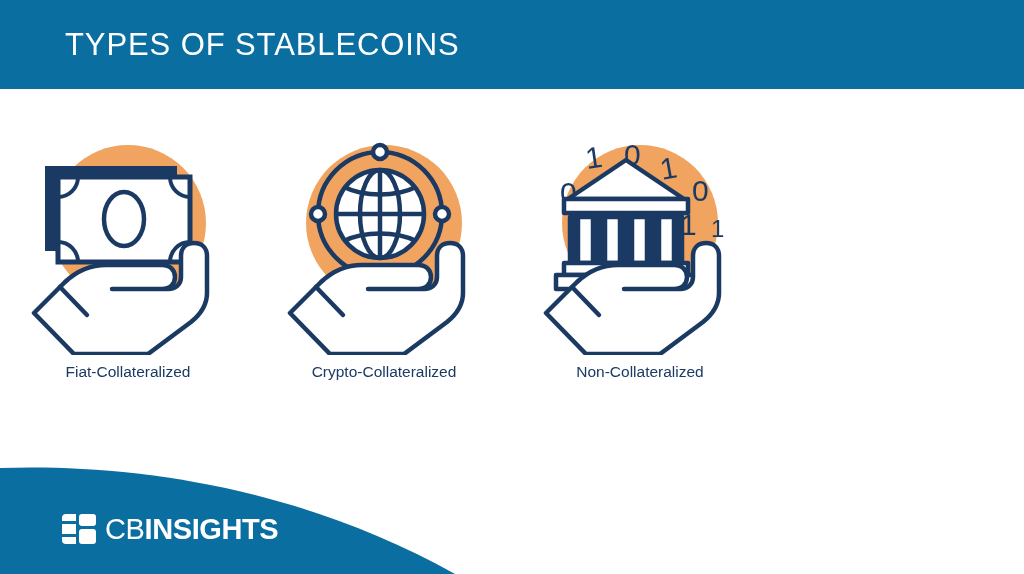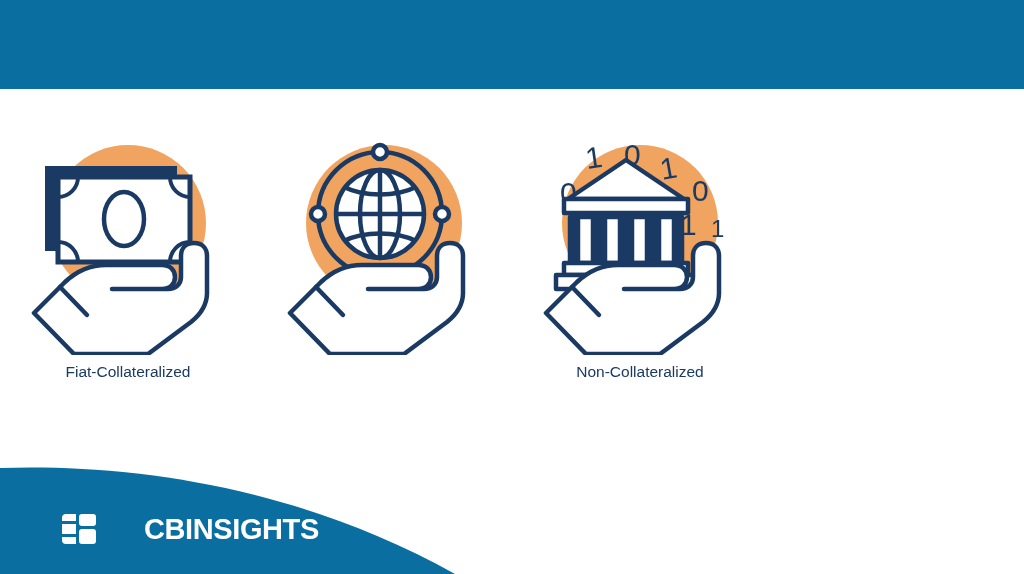--- a/index.html
+++ b/index.html
@@ -58,29 +58,30 @@
     position:absolute;left:62px;top:512px;
     display:flex;align-items:center;height:34px;
   }
   .logo-mark{width:34px;height:30px;margin-right:9px;}
   .logo-mark svg{display:block;}
   .logo-text{
     font-size:29px;color:#ffffff;letter-spacing:-0.4px;
     font-family:"Liberation Sans", sans-serif;line-height:1;
     white-space:nowrap;
   }
-  .logo-text .b{font-weight:700;margin-left:39px;}
+  .logo-text .b{font-weight:400;}
   .logo-text .l{font-weight:700;}
 </style>
 </head>
 <body>
 
 <div class="slide">
 
   <div class="header-band"></div>
+  <div class="header-title">TYPES OF STABLECOINS</div>
 
   <div class="cards">
 
     <div class="card">
       <div class="icon-wrap">
         <svg viewBox="0 0 200 230" xmlns="http://www.w3.org/2000/svg">
           <circle cx="100" cy="98" r="78" fill="#f0a45f"></circle>
 
           <rect x="17" y="41" width="132" height="85" fill="#1b3a63"></rect>
 
@@ -129,20 +130,21 @@
           </g>
 
           <g fill="#ffffff" stroke="#1b3a63" stroke-width="4.5" stroke-linejoin="round" stroke-linecap="round">
             <path d="M6 188 L37 157 C52 143 66 140 78 140 L134 140 C142 140 147 145 147 152 C147 159 142 164 134 164 L84 164
                      L140 164 C148 164 153 159 153 152 L153 131 C153 123 158 118 166 118 C174 118 179 123 179 131
                      L179 168 C179 180 173 189 163 197 L120 229 L46 229 Z"></path>
           </g>
           <path d="M32 162 L59 190" fill="none" stroke="#1b3a63" stroke-width="4.5" stroke-linecap="round"></path>
         </svg>
       </div>
+      <div class="card-label">Crypto-Collateralized</div>
     </div>
 
     <div class="card">
       <div class="icon-wrap">
         <svg viewBox="0 0 200 230" xmlns="http://www.w3.org/2000/svg">
           <circle cx="100" cy="98" r="78" fill="#f0a45f"></circle>
 
           <g fill="#1b3a63" font-family="Liberation Sans, sans-serif" font-size="30">
             <text x="47" y="44" transform="rotate(-8 47 44)">1</text>
             <text x="84" y="40">0</text>

